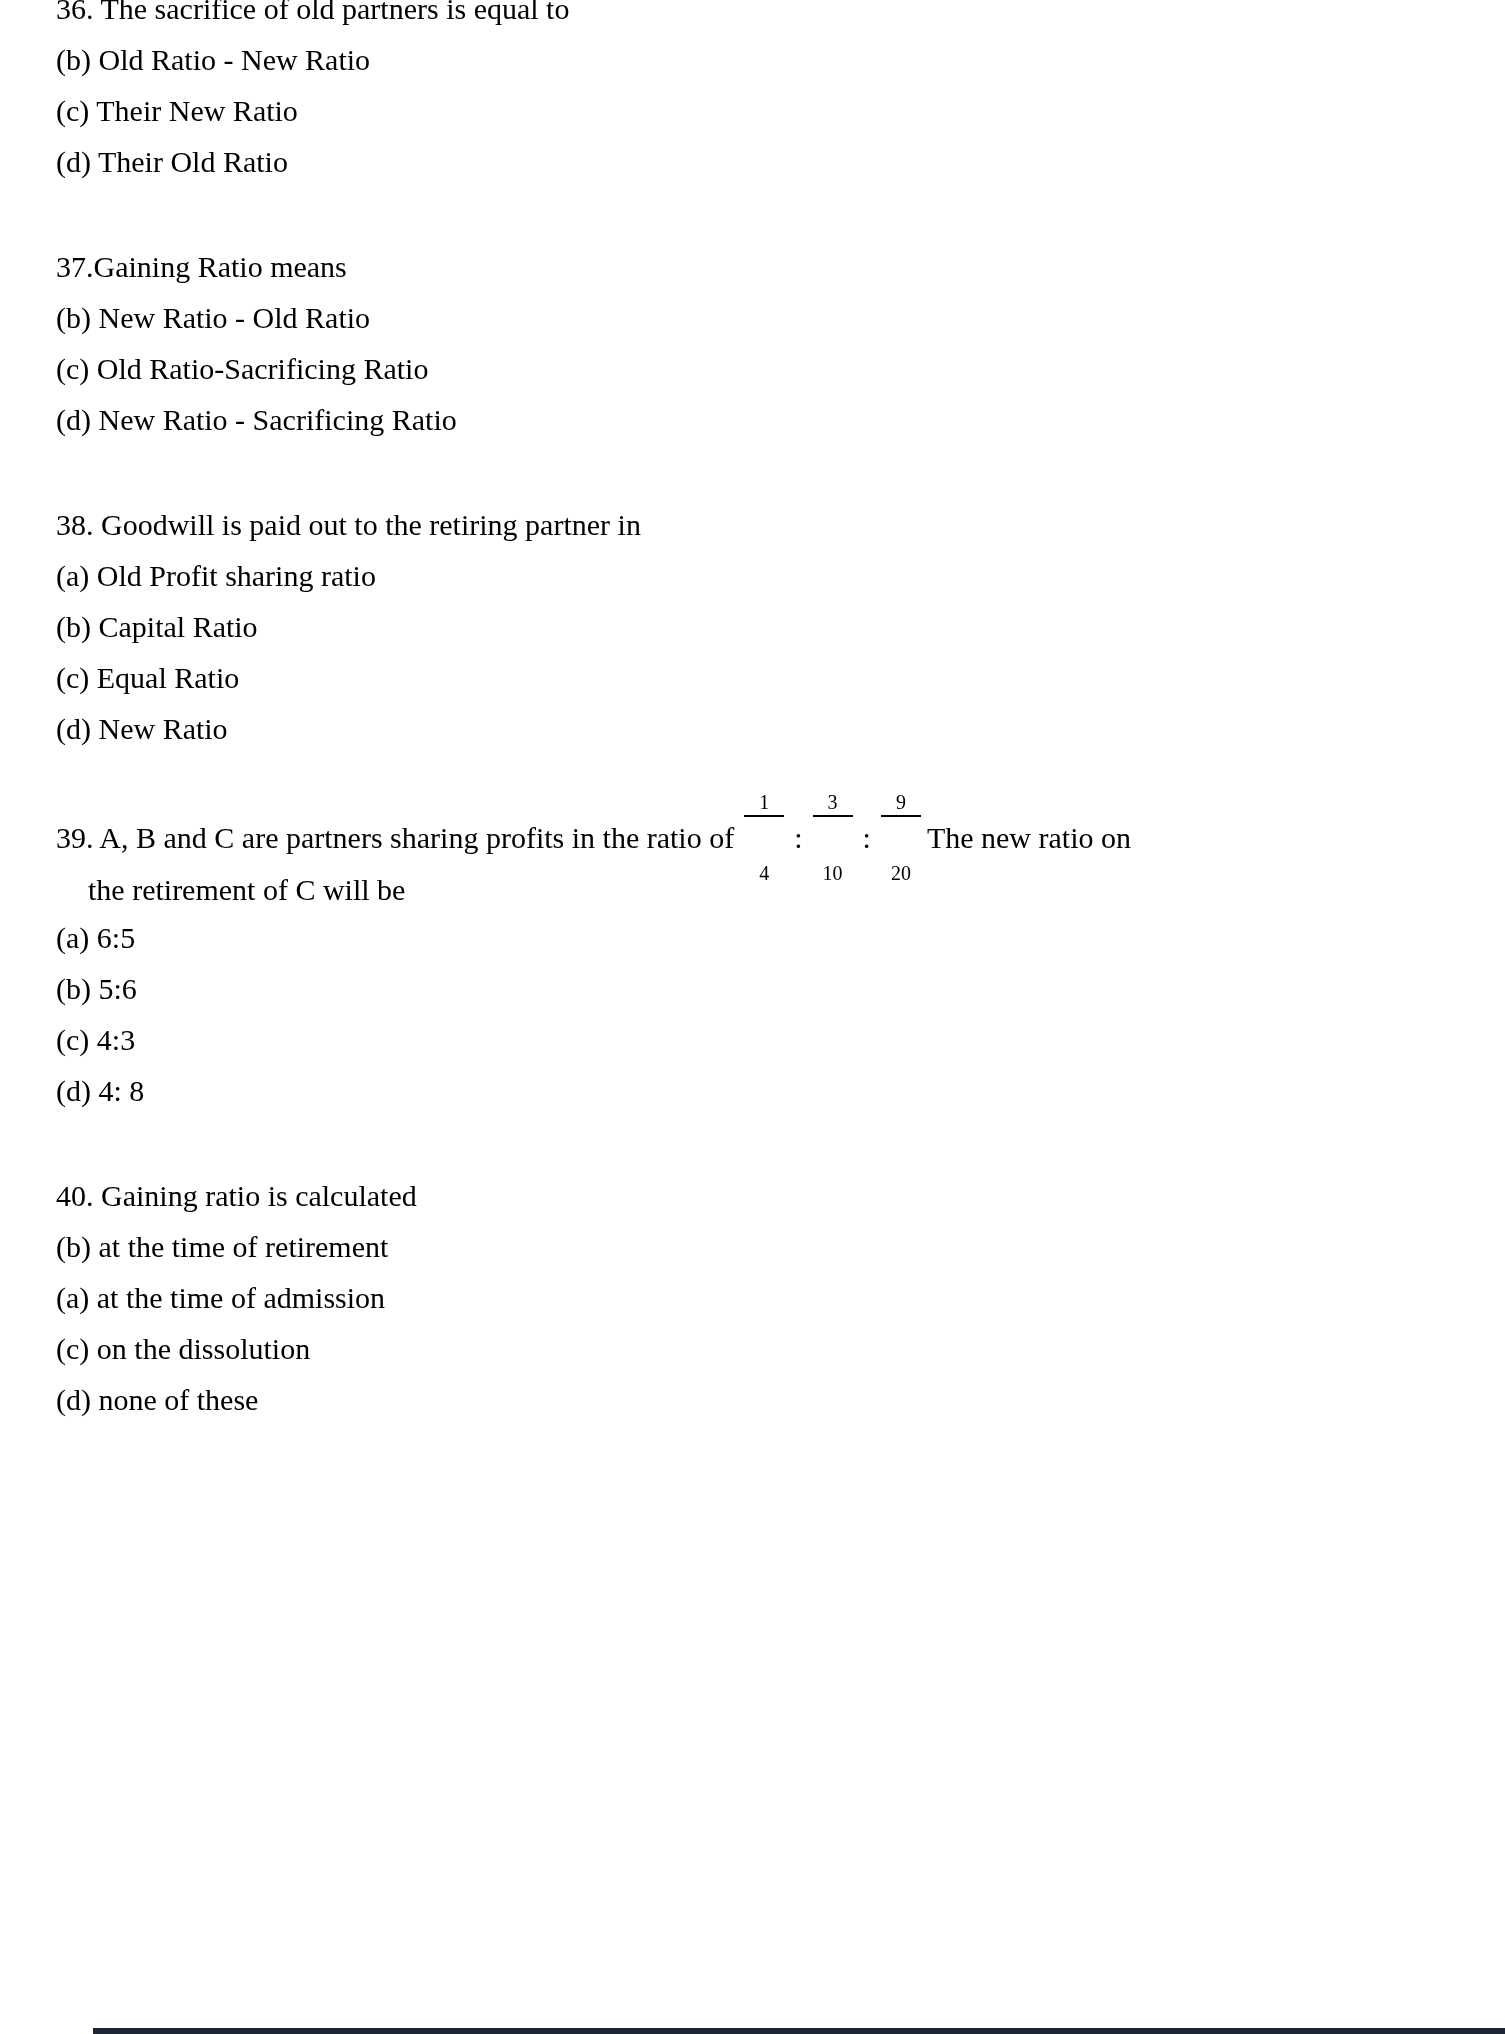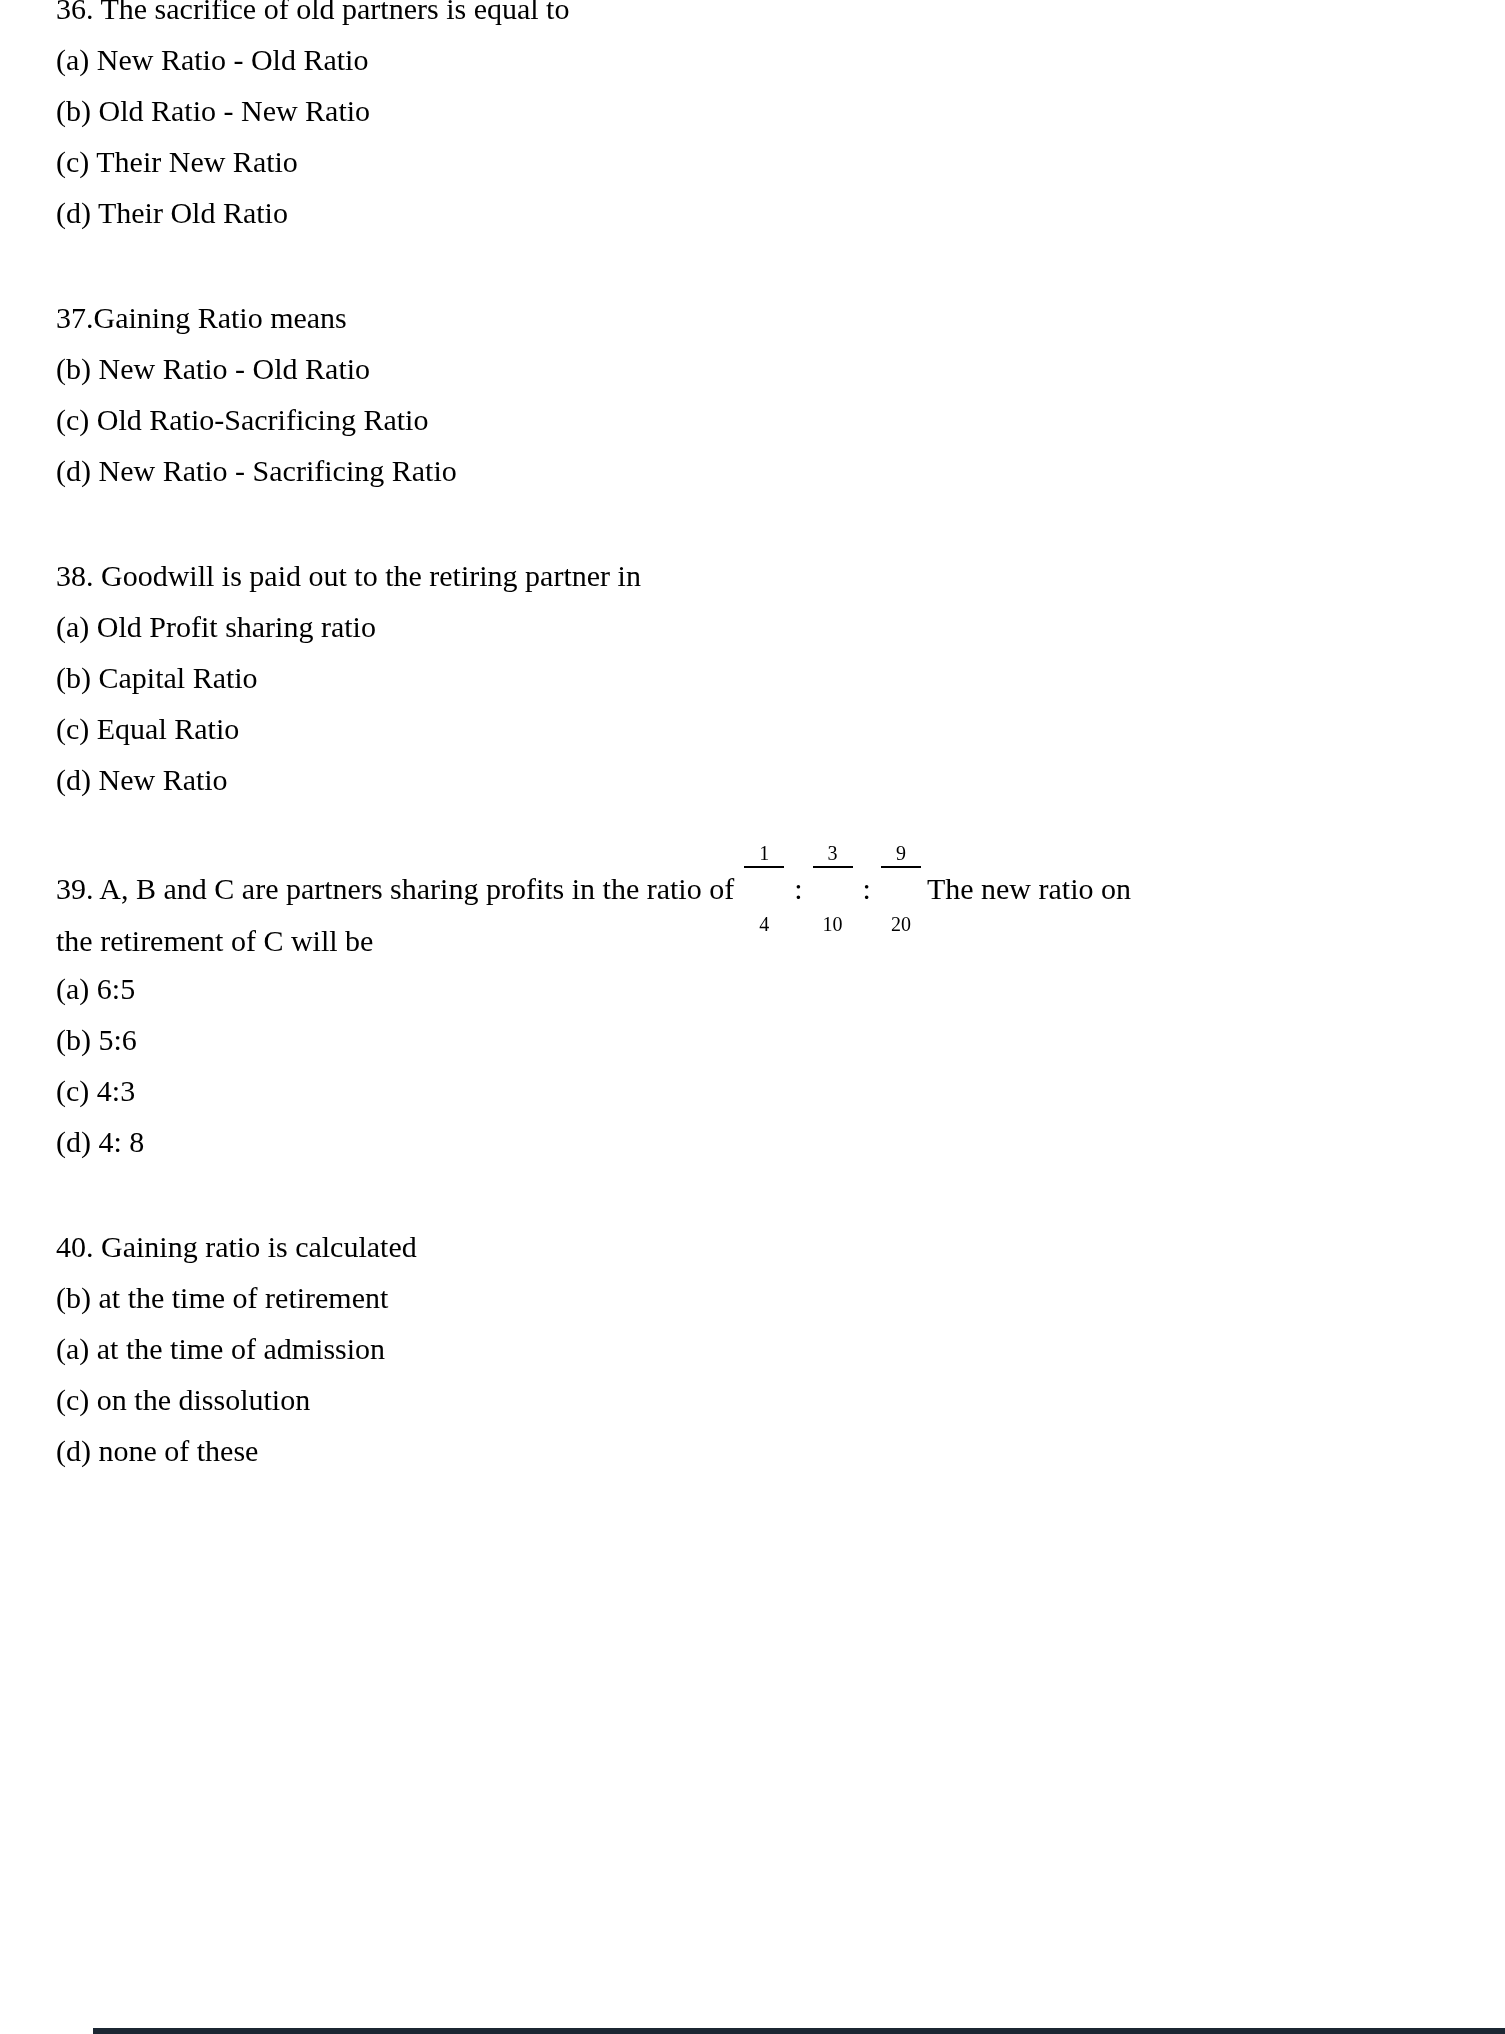--- a/index.html
+++ b/index.html
@@ -25,21 +25,21 @@
   .line {
     height: 51px;
     display: flex;
     align-items: center;
     white-space: pre;
   }
   .question + .question {
     margin-top: 54px;
   }
   .line-tall { height: 60px; }
-  .line-short { height: 44px; }
+  .line-short { height: 44px; margin-left: 32px; }
   .frac {
     display: inline-block;
     font-size: 20px;
     line-height: 1.12;
     text-align: center;
     margin: 0 10px;
   }
   .frac.frac-last { margin-right: 6px; }
   .frac .num {
     display: block;
@@ -60,21 +60,20 @@
     background: #1c2733;
   }
 </style>
 </head>
 <body>
 
 <div class="doc">
 
   <section class="question">
     <div class="line">36. The sacrifice of old partners is equal to</div>
-    <div class="line">(a) New Ratio - Old Ratio</div>
     <div class="line">(b) Old Ratio - New Ratio</div>
     <div class="line">(c) Their New Ratio</div>
     <div class="line">(d) Their Old Ratio</div>
   </section>
 
   <section class="question">
     <div class="line">37.Gaining Ratio means</div>
     <div class="line">(b) New Ratio - Old Ratio</div>
     <div class="line">(c) Old Ratio-Sacrificing Ratio</div>
     <div class="line">(d) New Ratio - Sacrificing Ratio</div>

